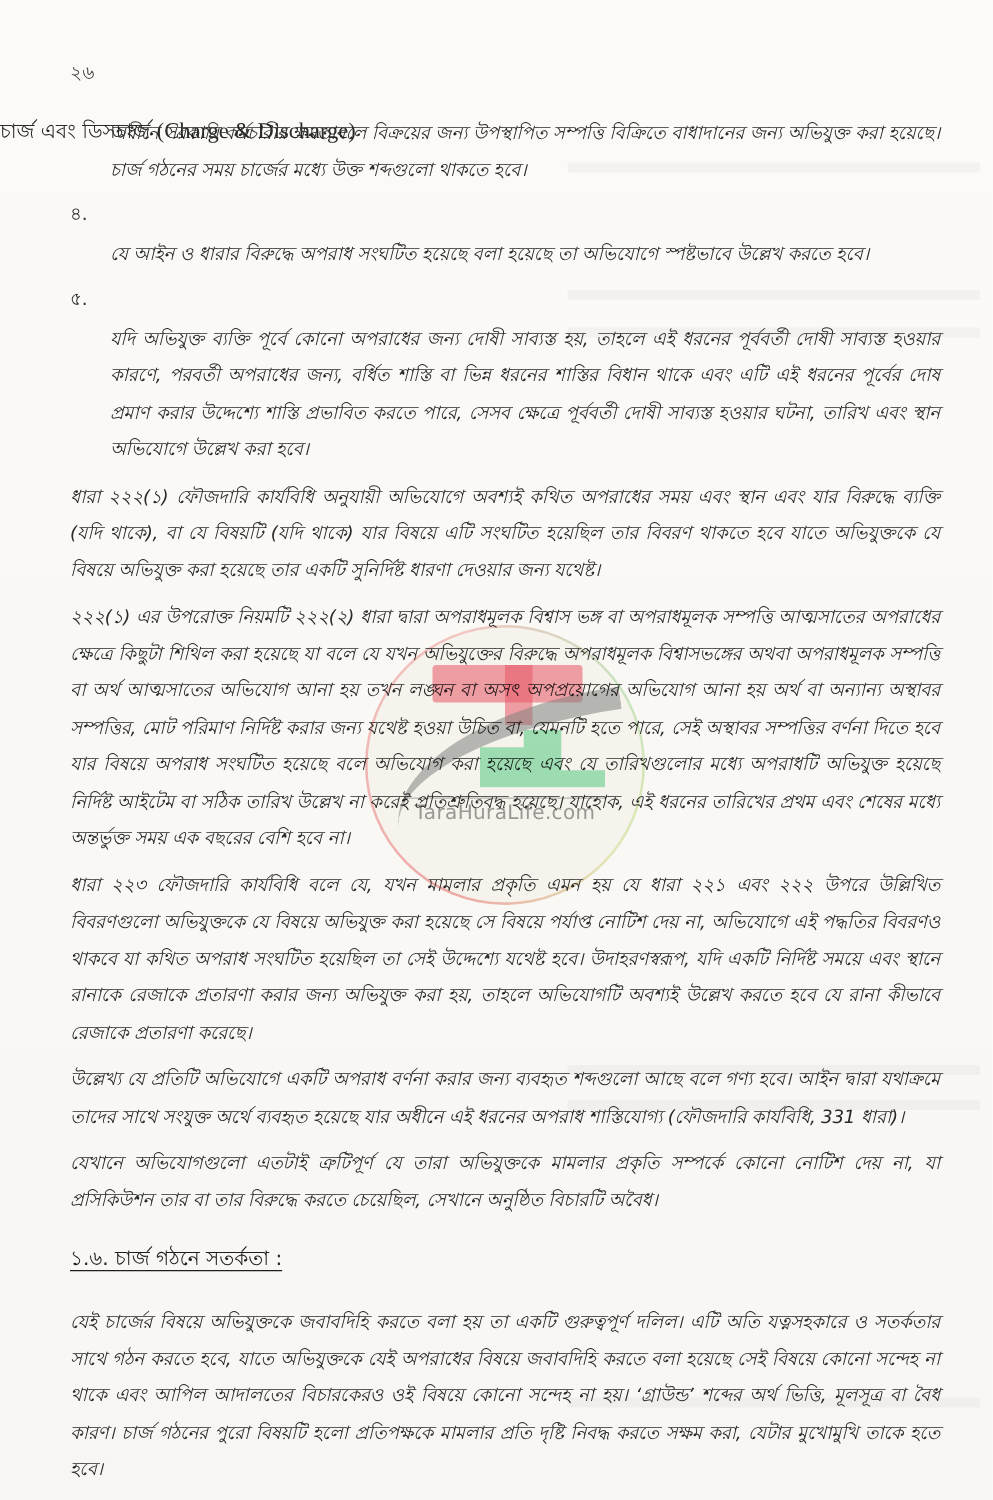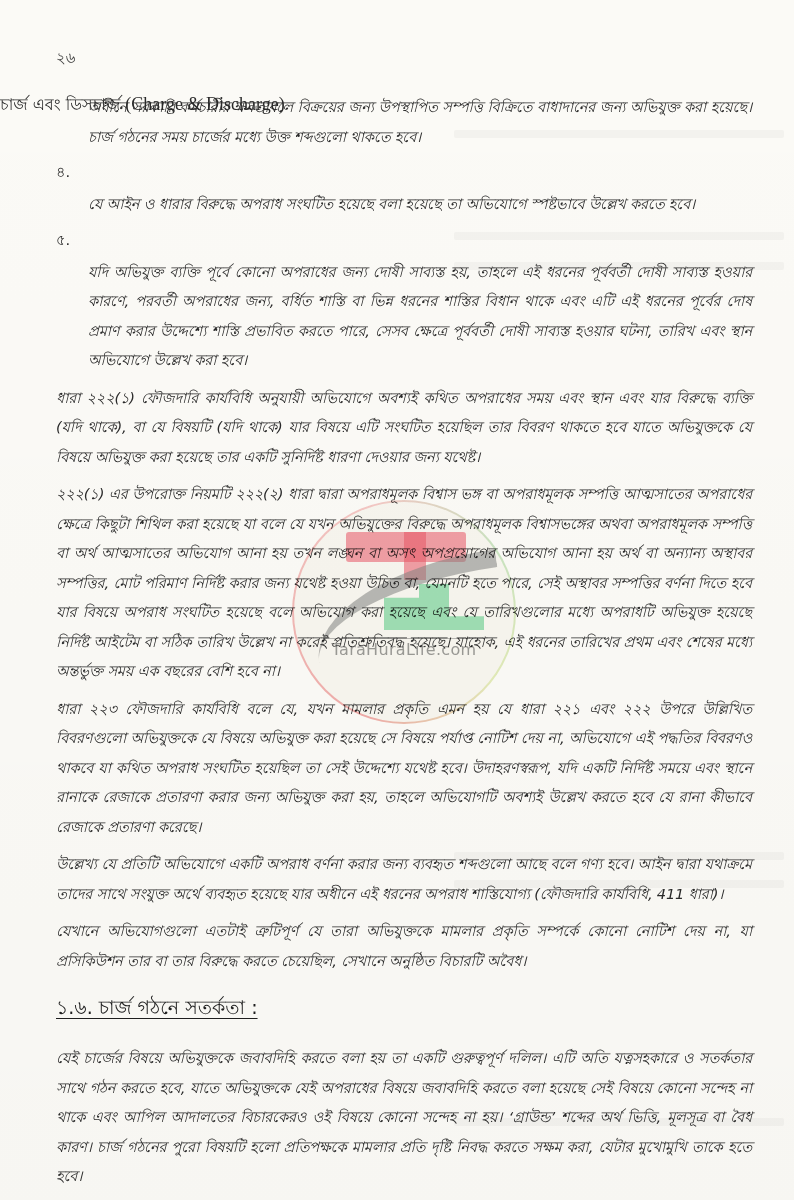--- a/index.html
+++ b/index.html
@@ -90,21 +90,21 @@
     }
     .list-body {
       flex: 1;
       margin-top: 32px;
     }
     .para {
       margin-top: 8px;
     }
     .section-heading {
       margin-top: 16px;
-      font-size: 19px;
+      font-size: 16px;
       line-height: 32px;
       text-decoration: underline;
       text-underline-offset: 4px;
       color: #1e1e1e;
     }
     .section-para {
       margin-top: 20px;
     }
     
     .watermark {
@@ -201,21 +201,21 @@
     </div>
 
     <div class="list-item">
       <span class="list-num">৫.</span>
       <p class="list-body">যদি অভিযুক্ত ব্যক্তি পূর্বে কোনো অপরাধের জন্য দোষী সাব্যস্ত হয়, তাহলে এই ধরনের পূর্ববর্তী দোষী সাব্যস্ত হওয়ার কারণে, পরবর্তী অপরাধের জন্য, বর্ধিত শাস্তি বা ভিন্ন ধরনের শাস্তির বিধান থাকে এবং এটি এই ধরনের পূর্বের দোষ প্রমাণ করার উদ্দেশ্যে শাস্তি প্রভাবিত করতে পারে, সেসব ক্ষেত্রে পূর্ববর্তী দোষী সাব্যস্ত হওয়ার ঘটনা, তারিখ এবং স্থান অভিযোগে উল্লেখ করা হবে।</p>
     </div>
 
     <p class="para">ধারা ২২২(১) ফৌজদারি কার্যবিধি অনুযায়ী অভিযোগে অবশ্যই কথিত অপরাধের সময় এবং স্থান এবং যার বিরুদ্ধে ব্যক্তি (যদি থাকে), বা যে বিষয়টি (যদি থাকে) যার বিষয়ে এটি সংঘটিত হয়েছিল তার বিবরণ থাকতে হবে যাতে অভিযুক্তকে যে বিষয়ে অভিযুক্ত করা হয়েছে তার একটি সুনির্দিষ্ট ধারণা দেওয়ার জন্য যথেষ্ট।</p>
     <p class="para">২২২(১) এর উপরোক্ত নিয়মটি ২২২(২) ধারা দ্বারা অপরাধমূলক বিশ্বাস ভঙ্গ বা অপরাধমূলক সম্পত্তি আত্মসাতের অপরাধের ক্ষেত্রে কিছুটা শিথিল করা হয়েছে যা বলে যে যখন অভিযুক্তের বিরুদ্ধে অপরাধমূলক বিশ্বাসভঙ্গের অথবা অপরাধমূলক সম্পত্তি বা অর্থ আত্মসাতের অভিযোগ আনা হয় তখন লঙ্ঘন বা অসৎ অপপ্রয়োগের অভিযোগ আনা হয় অর্থ বা অন্যান্য অস্থাবর সম্পত্তির, মোট পরিমাণ নির্দিষ্ট করার জন্য যথেষ্ট হওয়া উচিত বা, যেমনটি হতে পারে, সেই অস্থাবর সম্পত্তির বর্ণনা দিতে হবে যার বিষয়ে অপরাধ সংঘটিত হয়েছে বলে অভিযোগ করা হয়েছে এবং যে তারিখগুলোর মধ্যে অপরাধটি অভিযুক্ত হয়েছে নির্দিষ্ট আইটেম বা সঠিক তারিখ উল্লেখ না করেই প্রতিশ্রুতিবদ্ধ হয়েছে। যাহোক, এই ধরনের তারিখের প্রথম এবং শেষের মধ্যে অন্তর্ভুক্ত সময় এক বছরের বেশি হবে না।</p>
     <p class="para">ধারা ২২৩ ফৌজদারি কার্যবিধি বলে যে, যখন মামলার প্রকৃতি এমন হয় যে ধারা ২২১ এবং ২২২ উপরে উল্লিখিত বিবরণগুলো অভিযুক্তকে যে বিষয়ে অভিযুক্ত করা হয়েছে সে বিষয়ে পর্যাপ্ত নোটিশ দেয় না, অভিযোগে এই পদ্ধতির বিবরণও থাকবে যা কথিত অপরাধ সংঘটিত হয়েছিল তা সেই উদ্দেশ্যে যথেষ্ট হবে। উদাহরণস্বরূপ, যদি একটি নির্দিষ্ট সময়ে এবং স্থানে রানাকে রেজাকে প্রতারণা করার জন্য অভিযুক্ত করা হয়, তাহলে অভিযোগটি অবশ্যই উল্লেখ করতে হবে যে রানা কীভাবে রেজাকে প্রতারণা করেছে।</p>
-    <p class="para">উল্লেখ্য যে প্রতিটি অভিযোগে একটি অপরাধ বর্ণনা করার জন্য ব্যবহৃত শব্দগুলো আছে বলে গণ্য হবে। আইন দ্বারা যথাক্রমে তাদের সাথে সংযুক্ত অর্থে ব্যবহৃত হয়েছে যার অধীনে এই ধরনের অপরাধ শাস্তিযোগ্য (ফৌজদারি কার্যবিধি, 411 ধারা)।</p>
+    <p class="para">উল্লেখ্য যে প্রতিটি অভিযোগে একটি অপরাধ বর্ণনা করার জন্য ব্যবহৃত শব্দগুলো আছে বলে গণ্য হবে। আইন দ্বারা যথাক্রমে তাদের সাথে সংযুক্ত অর্থে ব্যবহৃত হয়েছে যার অধীনে এই ধরনের অপরাধ শাস্তিযোগ্য (ফৌজদারি কার্যবিধি, 331 ধারা)।</p>
     <p class="para">যেখানে অভিযোগগুলো এতটাই ত্রুটিপূর্ণ যে তারা অভিযুক্তকে মামলার প্রকৃতি সম্পর্কে কোনো নোটিশ দেয় না, যা প্রসিকিউশন তার বা তার বিরুদ্ধে করতে চেয়েছিল, সেখানে অনুষ্ঠিত বিচারটি অবৈধ।</p>
 
     <div class="section-heading">১.৬. চার্জ গঠনে সতর্কতা :</div>
     <p class="section-para">যেই চার্জের বিষয়ে অভিযুক্তকে জবাবদিহি করতে বলা হয় তা একটি গুরুত্বপূর্ণ দলিল। এটি অতি যত্নসহকারে ও সতর্কতার সাথে গঠন করতে হবে, যাতে অভিযুক্তকে যেই অপরাধের বিষয়ে জবাবদিহি করতে বলা হয়েছে সেই বিষয়ে কোনো সন্দেহ না থাকে এবং আপিল আদালতের বিচারকেরও ওই বিষয়ে কোনো সন্দেহ না হয়। ‘গ্রাউন্ড’ শব্দের অর্থ ভিত্তি, মূলসূত্র বা বৈধ কারণ। চার্জ গঠনের পুরো বিষয়টি হলো প্রতিপক্ষকে মামলার প্রতি দৃষ্টি নিবদ্ধ করতে সক্ষম করা, যেটার মুখোমুখি তাকে হতে হবে।</p>
   </div>
 
   <div class="watermark">
     <div class="wm-inner">
       <div class="wm-red"></div>
       <div class="wm-red2"></div>

